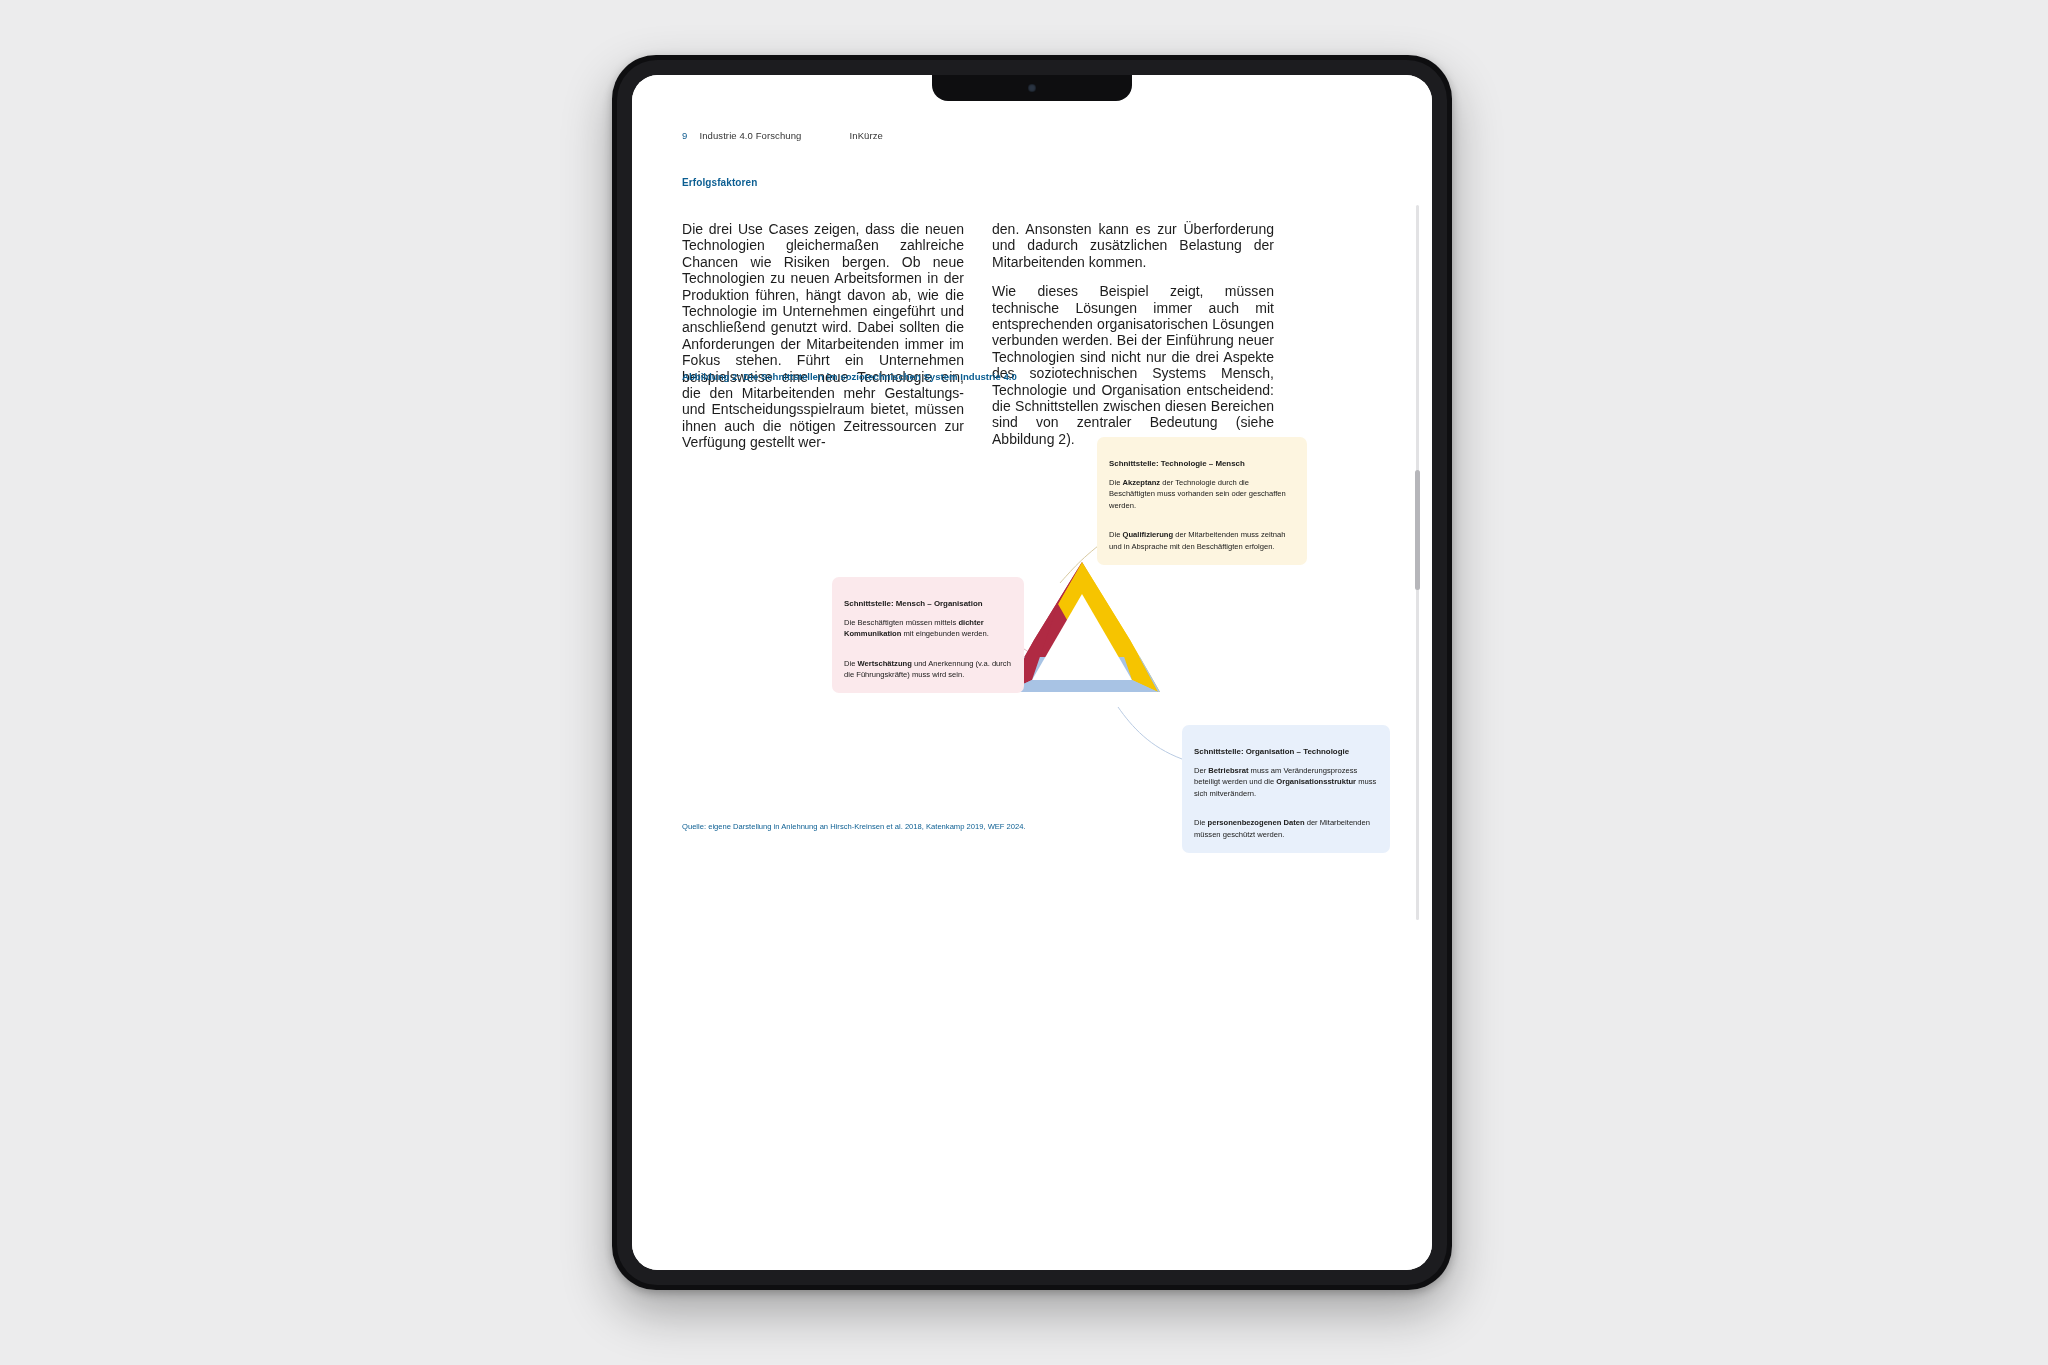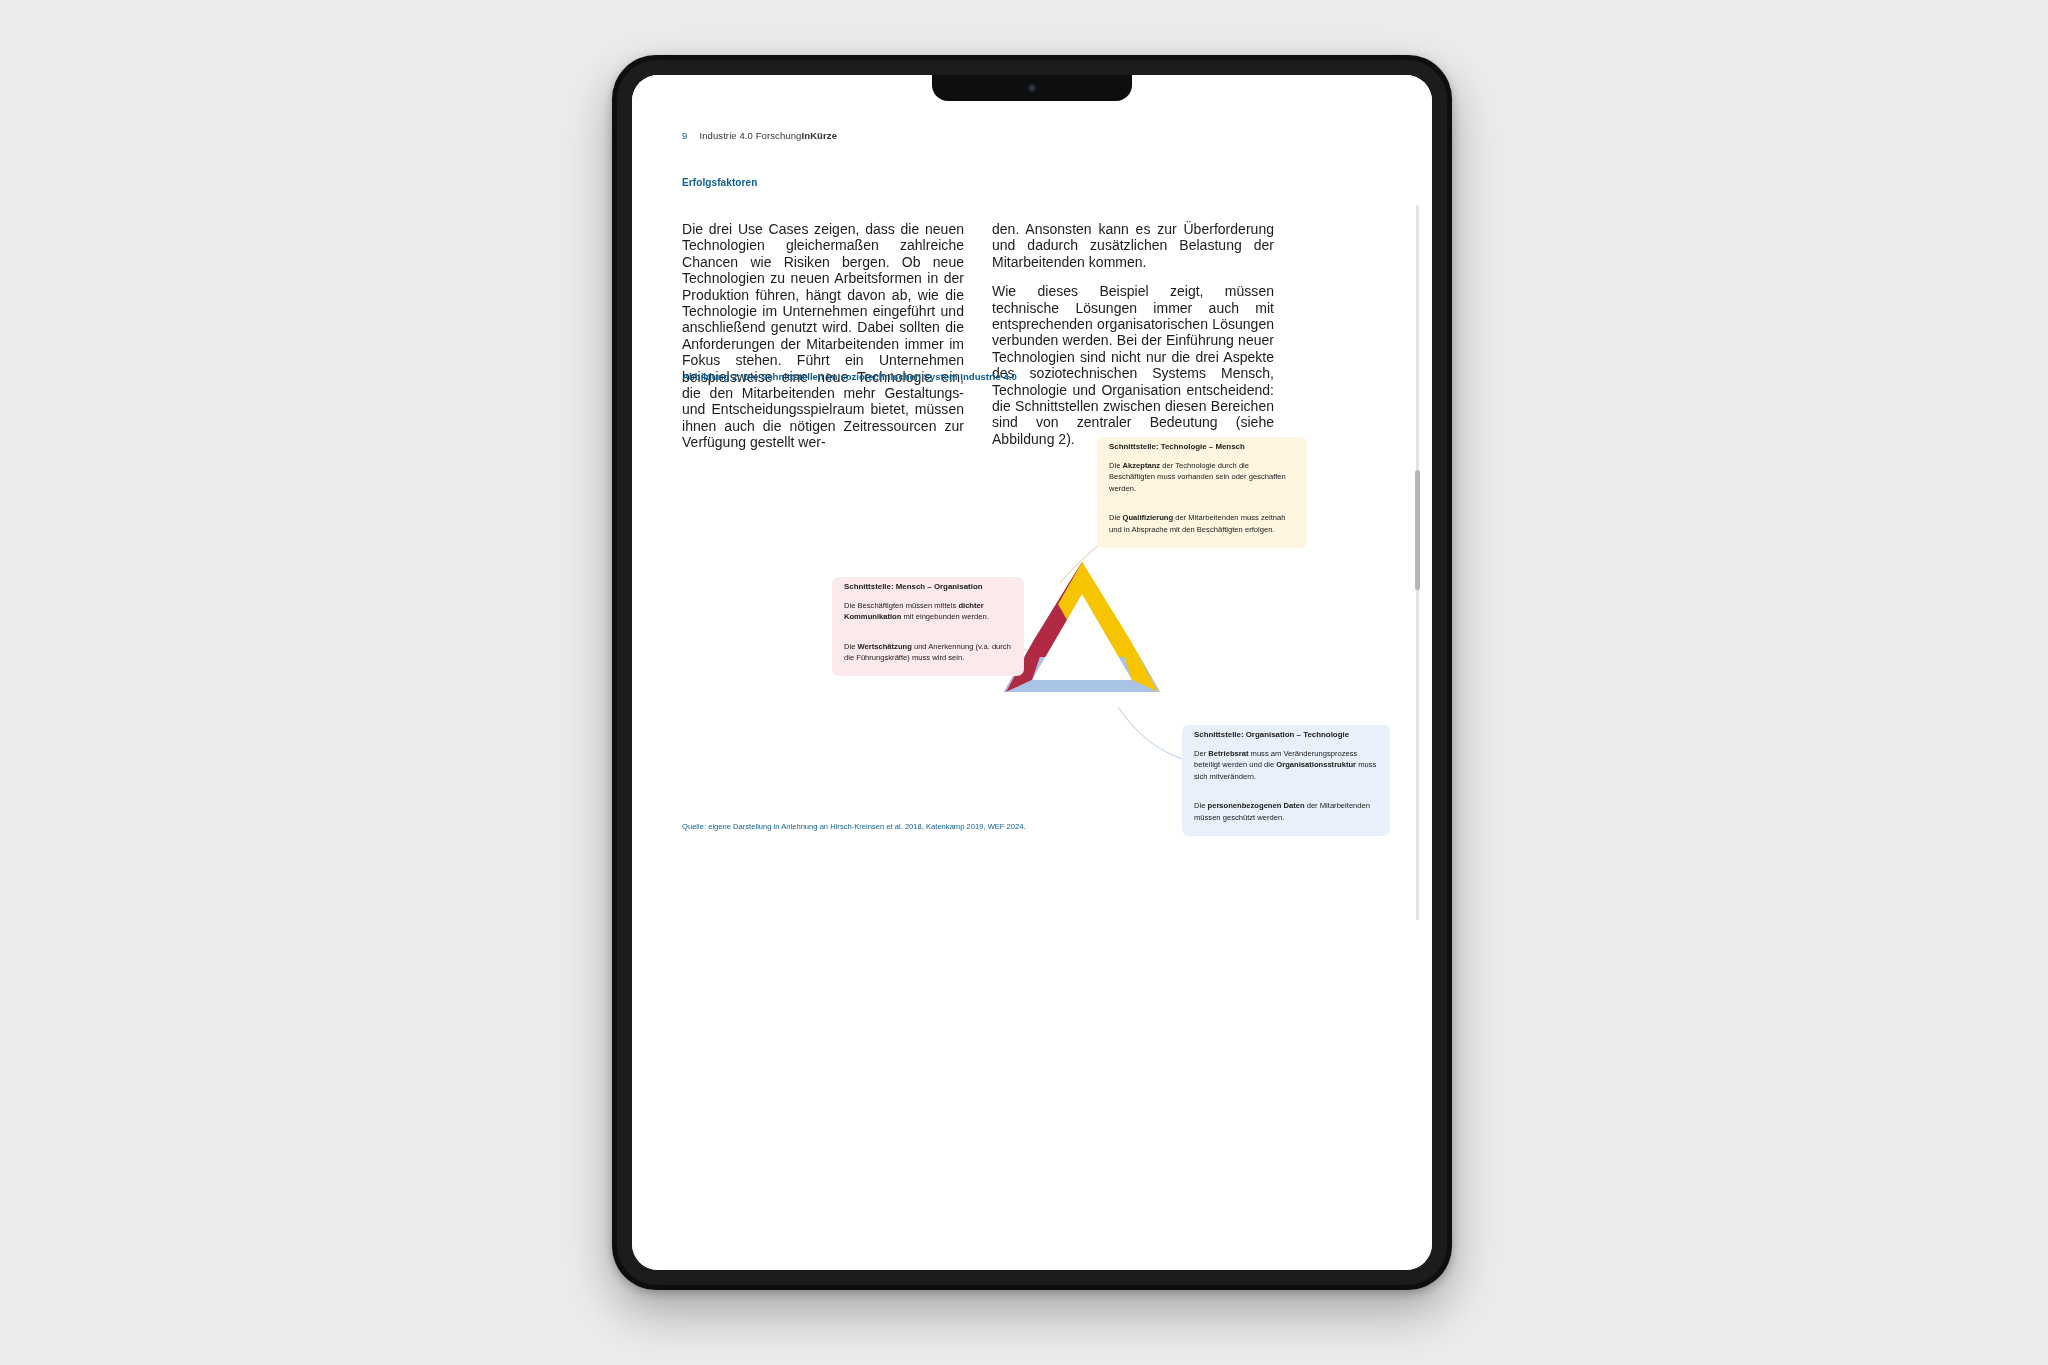--- a/index.html
+++ b/index.html
@@ -108,21 +108,21 @@
     position: absolute;
     left: 50px;
     top: 55px;
     font-size: 9.5px;
     color: #0d5a8f;
     letter-spacing: 0.1px;
   }
   .header-line .pgnum { margin-right: 12px; }
   .header-line .hdr-title { color: #333; }
   .header-line .hdr-brand { color: #333; }
-  .header-line .hdr-brand b { font-weight: bold; }
+  .header-line .hdr-brand b { font-weight: normal; margin-left: 48px; }
 
   h1.section-title {
     position: absolute;
     left: 50px;
     top: 102px;
     margin: 0;
     font-size: 10px;
     font-weight: bold;
     color: #0b5e92;
     letter-spacing: 0.1px;
@@ -156,21 +156,21 @@
     position: absolute;
     left: 30px;
     top: 312px;
     width: 740px;
     height: 400px;
   }
 
   .callout {
     position: absolute;
     border-radius: 7px;
-    padding: 4px 12px 12px 12px;
+    padding: 21px 12px 12px 12px;
     font-size: 7.6px;
     line-height: 11.6px;
     color: #20201f;
     box-sizing: border-box;
   }
   .callout .c-title {
     font-weight: bold;
     font-size: 7.9px;
     margin-bottom: 7px;
     display: block;

